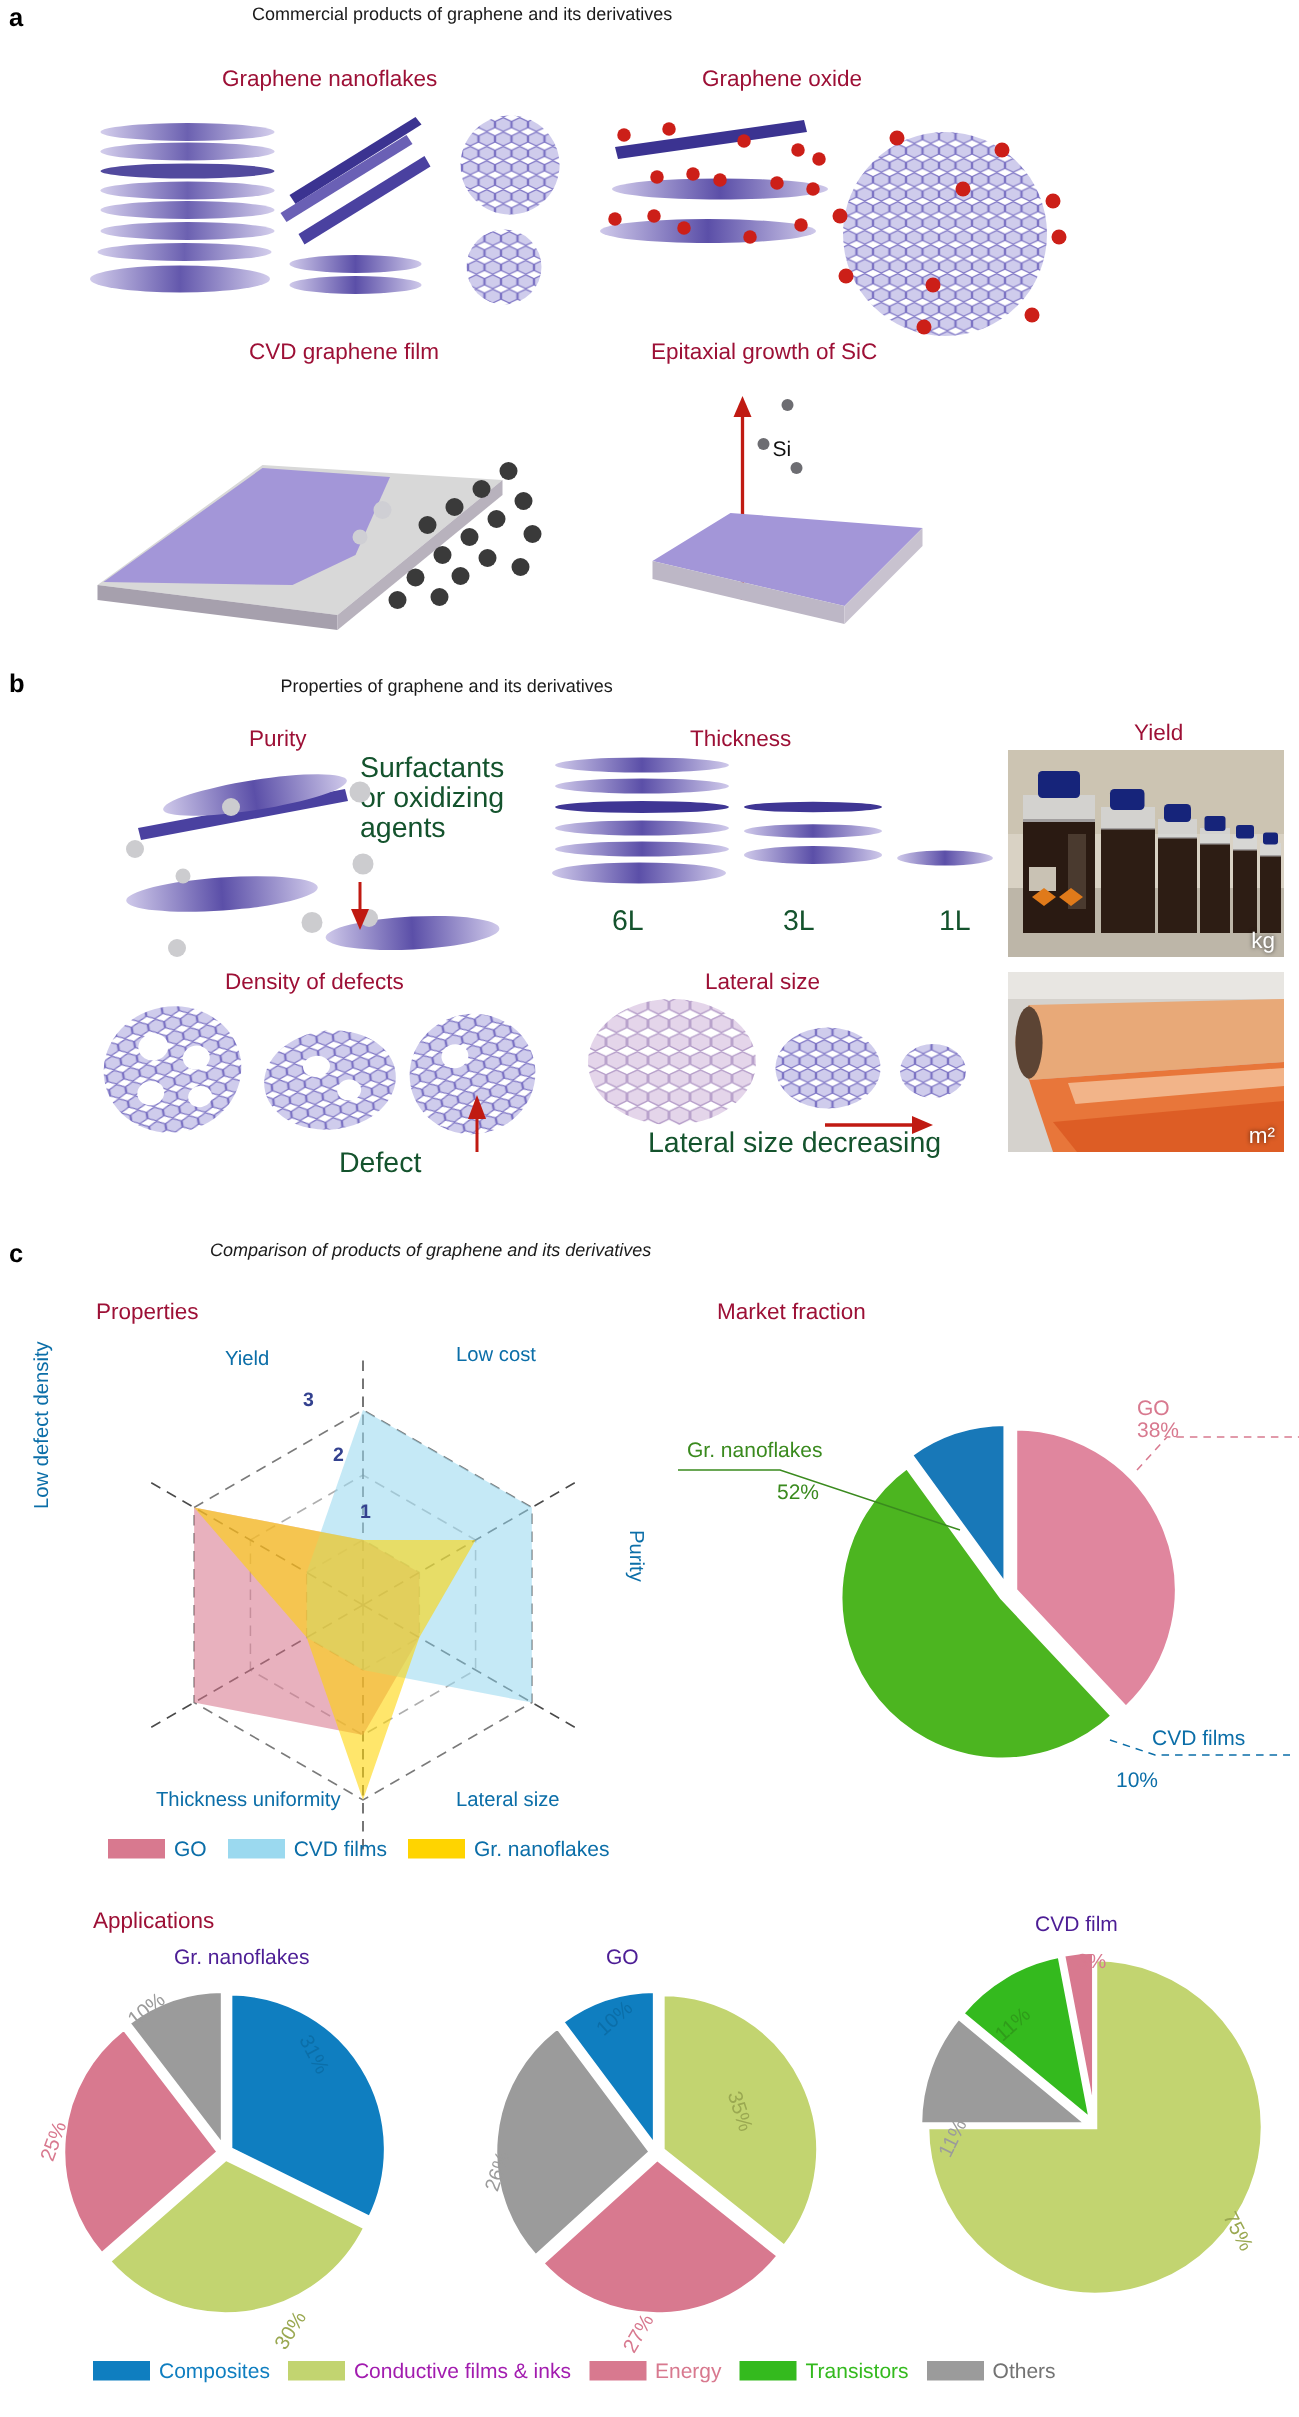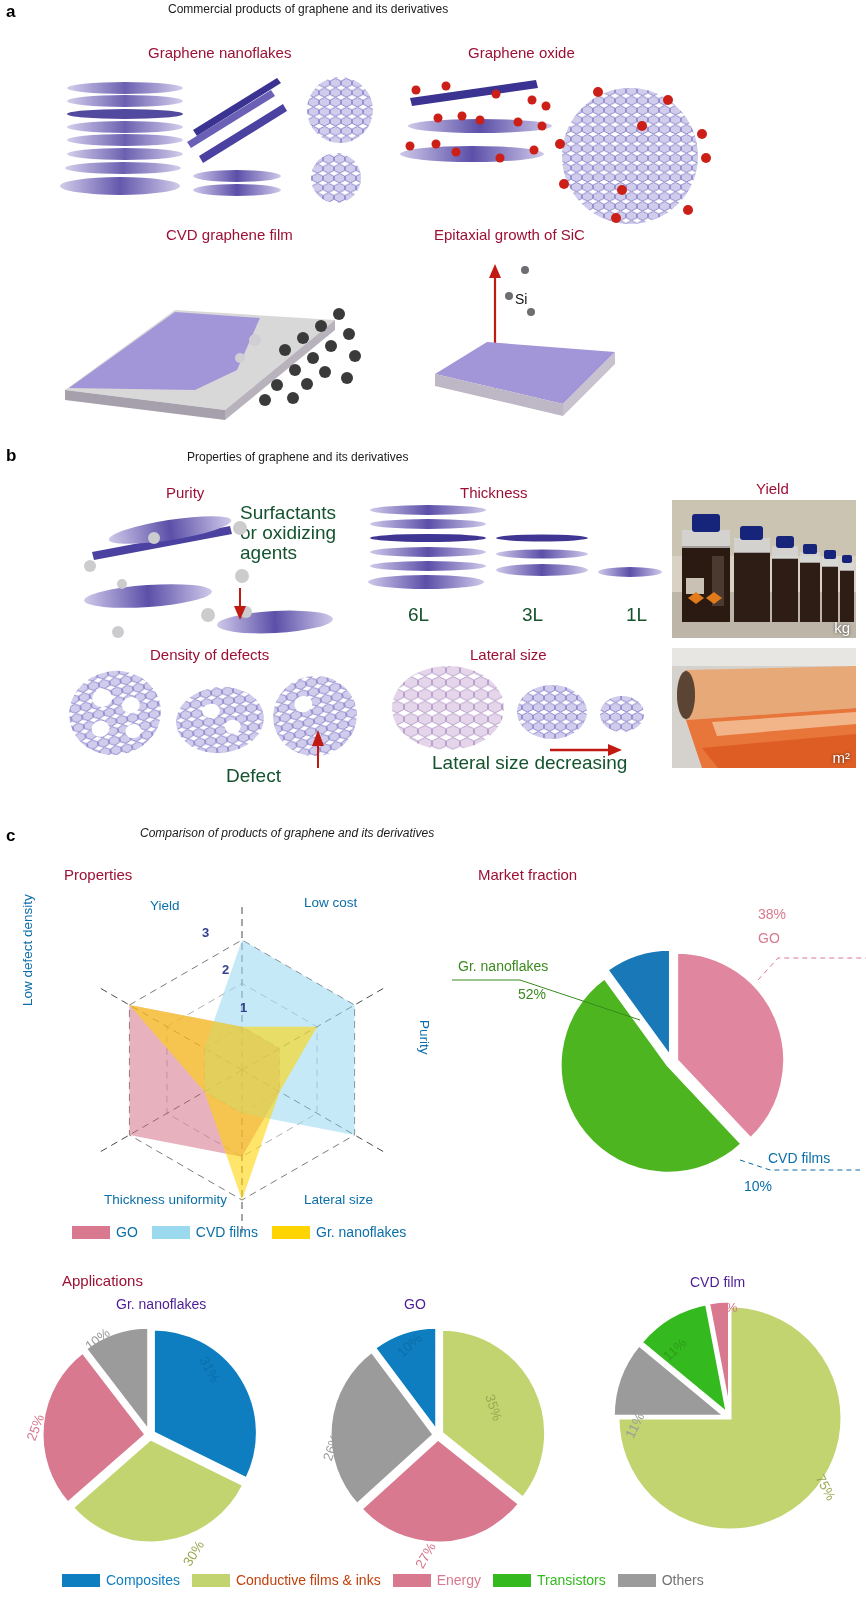--- a/index.html
+++ b/index.html
@@ -339,21 +339,21 @@
 </div>
 
 <svg class="abs" style="left:560px;top:950px;" width="230" height="230">
   <g id="market-pie" transform="translate(112,112)">
       <path d="M4.648882429441257,-1.8406227634233894 L4.648882429441263,-109.84062276342338 A108,108 0 0 1 78.57996986973963,76.88798899808907 Z" fill="#e0869e" stroke="#ffffff" stroke-width="3"></path>
       <path d="M-3.8525662138789487,3.187119948743446 L70.07852122641943,81.9157317102559 A108,108 0 1 1 -67.33337346146605,-84.18671544375087 Z" fill="#4cb520" stroke="#ffffff" stroke-width="3"></path>
       <path d="M-1.5450849718747377,-4.755282581475767 L-65.02589221946185,-92.12911797397008 A108,108 0 0 1 -1.5450849718747575,-112.75528258147577 Z" fill="#1878b8" stroke="#ffffff" stroke-width="3"></path>
     </g>
 </svg>
 <div class="abs" style="left:758px;top:930px;color:#d8798f;font-size:14px;">GO</div>
-<div class="abs" style="left:758px;top:906px;color:#d8798f;font-size:14px;">38%</div>
+<div class="abs" style="left:758px;top:945px;color:#d8798f;font-size:14px;">38%</div>
 <div class="abs" style="left:458px;top:958px;color:#3a8a1e;font-size:14px;">Gr. nanoflakes</div>
 <div class="abs" style="left:518px;top:986px;color:#3a8a1e;font-size:14px;">52%</div>
 <div class="abs" style="left:768px;top:1150px;color:#0b6ea8;font-size:14px;">CVD films</div>
 <div class="abs" style="left:744px;top:1178px;color:#0b6ea8;font-size:14px;">10%</div>
 <svg class="abs" style="left:440px;top:920px;" width="426" height="290">
   <path d="M318,60 L338,38 L426,38" stroke="#d8798f" stroke-width="1" fill="none" stroke-dasharray="5,4"></path>
   <path d="M200,100 L80,60 L12,60" stroke="#3a8a1e" stroke-width="1" fill="none"></path>
   <path d="M300,240 L330,250 L420,250" stroke="#0b6ea8" stroke-width="1" fill="none" stroke-dasharray="5,4"></path>
 </svg>
 
@@ -401,21 +401,21 @@
 <div class="abs pct" style="left:662px;top:1342px;color:#2f9c1a;transform:rotate(-42deg);">11%</div>
 <div class="abs pct" style="left:718px;top:1300px;color:#d8798f;">3%</div>
 
 <div class="abs" style="left:62px;top:1572px;display:flex;align-items:center;gap:12px;">
   <div class="legend-row">
     <span class="sw" style="background:#0f7ec0"></span>
     <span class="bl" style="color:#0f7ec0">Composites</span>
   </div>
   <div class="legend-row">
     <span class="sw" style="background:#c2d470"></span>
-    <span class="bl" style="color:#c2410c">Conductive films &amp; inks</span>
+    <span class="bl" style="color:#a21caf">Conductive films &amp; inks</span>
   </div>
   <div class="legend-row">
     <span class="sw" style="background:#d8798f"></span>
     <span class="bl" style="color:#d8798f">Energy</span>
   </div>
   <div class="legend-row">
     <span class="sw" style="background:#34ba1e"></span>
     <span class="bl" style="color:#34ba1e">Transistors</span>
   </div>
   <div class="legend-row">

